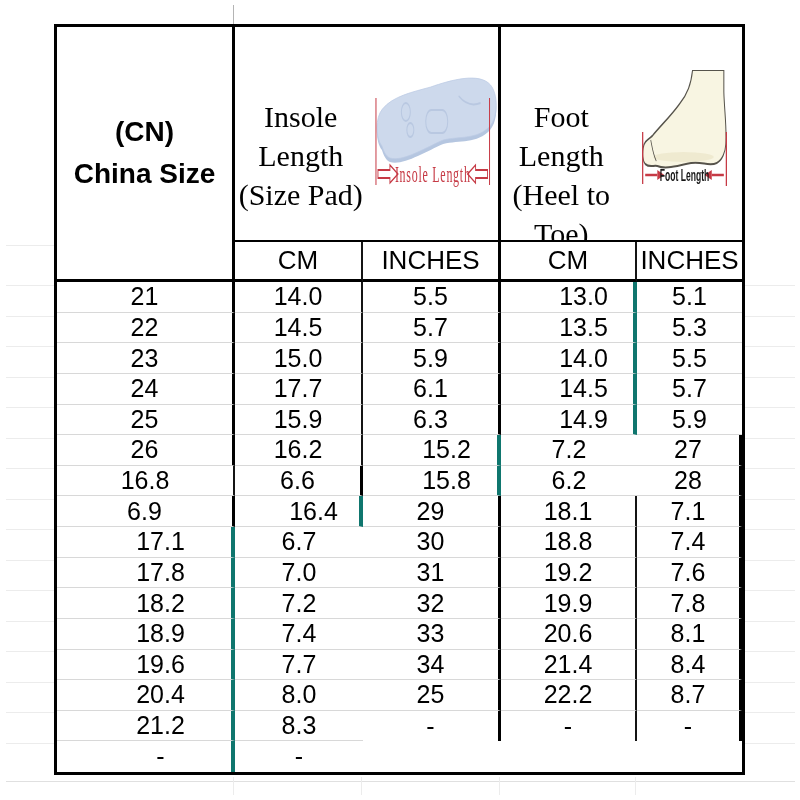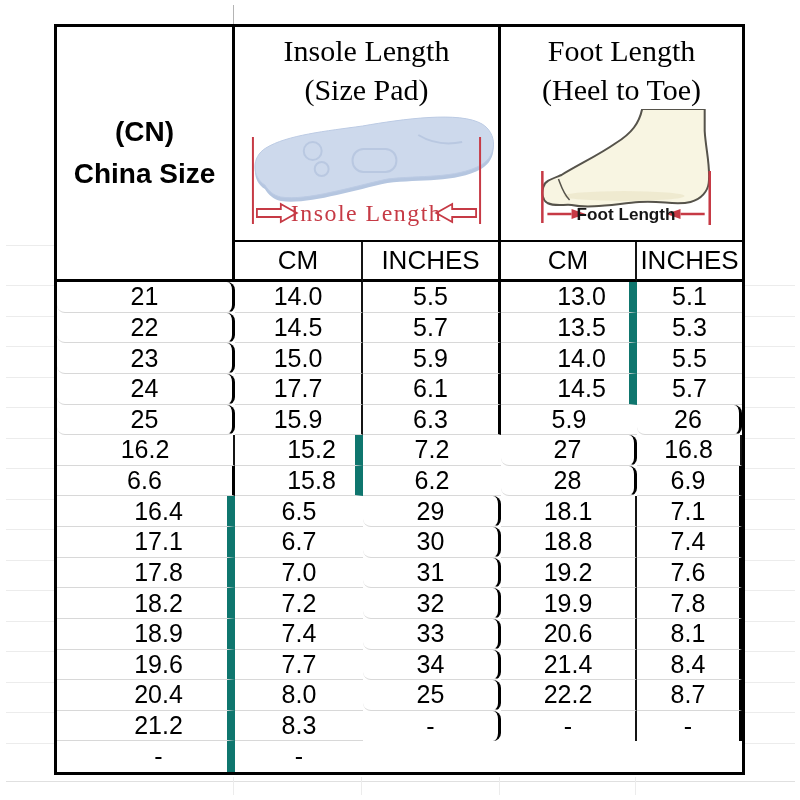--- a/index.html
+++ b/index.html
@@ -21,42 +21,42 @@
   }
   .cell{box-sizing:border-box;display:flex;align-items:center;justify-content:center;overflow:hidden;}
 
   
   .size-hd{
     grid-column:1;grid-row:1/3;
     border-right:3px solid #000;border-bottom:3px solid #000;
     flex-direction:column;
   }
   .bold-title{font-weight:bold;font-size:28px;line-height:42px;text-align:center;}
-  .group-hd{grid-row:1;flex-direction:column;justify-content:flex-start;border-bottom:2px solid #000;position:relative;}
+  .group-hd{grid-row:1;flex-direction:row;justify-content:flex-start;border-bottom:2px solid #000;position:relative;}
   .insole-hd{grid-column:2/4;border-right:3px solid #000;}
   .foot-hd{grid-column:4/6;}
   .serif-title{
     font-family:"Liberation Serif", serif;font-size:30px;line-height:39px;
     text-align:center;padding-top:4px;height:82px;box-sizing:border-box;width:100%;
   }
   .illus{display:block;width:100%;height:128px;}
 
   
   .unit{grid-row:2;font-size:26px;border-bottom:3px solid #000;letter-spacing:0px;}
   .u1{grid-column:2;border-right:2px solid #141414;}
   .u2{grid-column:3;border-right:3px solid #000;}
   .u3{grid-column:4;border-right:2px solid #141414;}
   .u4{grid-column:5;}
 
   
   .data{font-size:25px;border-bottom:1px solid #d8d8d8;}
-  .c0{border-right:3px solid #000;border-radius:8px;}
+  .c0{border-right:3px solid #000;}
   .c1{border-right:2px solid #141414;}
   .c2{border-right:3px solid #000;}
-  .c3{border-right:8px solid #0f766e;padding-left:33px;}
+  .c3{border-right:4px solid #0f766e;padding-left:33px;}
   .chart > .data:nth-last-child(-n+5){border-bottom:none;}
 </style>
 </head>
 <body>
 
 <div class="page">
 
   <div class="bg-lines">
       <div style="left: 233px; top: 5px; width: 1px; height: 19px; background: rgb(180, 180, 180);"></div>
       <div style="left: 6px; top: 245px; width: 48px; height: 1px; background: rgb(236, 236, 236);"></div>
@@ -178,34 +178,34 @@
       <div class="cell data c3">14.0</div>
       <div class="cell data c4">5.5</div>
       <div class="cell data c0">24</div>
       <div class="cell data c1">17.7</div>
       <div class="cell data c2">6.1</div>
       <div class="cell data c3">14.5</div>
       <div class="cell data c4">5.7</div>
       <div class="cell data c0">25</div>
       <div class="cell data c1">15.9</div>
       <div class="cell data c2">6.3</div>
+      <div class="cell data c3">14.9</div>
       <div class="cell data c4">5.9</div>
       <div class="cell data c0">26</div>
       <div class="cell data c1">16.2</div>
       <div class="cell data c3">15.2</div>
       <div class="cell data c4">7.2</div>
       <div class="cell data c0">27</div>
       <div class="cell data c1">16.8</div>
       <div class="cell data c2">6.6</div>
       <div class="cell data c3">15.8</div>
       <div class="cell data c4">6.2</div>
       <div class="cell data c0">28</div>
       <div class="cell data c2">6.9</div>
       <div class="cell data c3">16.4</div>
-      <div class="cell data c4">6.5</div>
       <div class="cell data c0">29</div>
       <div class="cell data c1">18.1</div>
       <div class="cell data c2">7.1</div>
       <div class="cell data c3">17.1</div>
       <div class="cell data c4">6.7</div>
       <div class="cell data c0">30</div>
       <div class="cell data c1">18.8</div>
       <div class="cell data c2">7.4</div>
       <div class="cell data c3">17.8</div>
       <div class="cell data c4">7.0</div>

